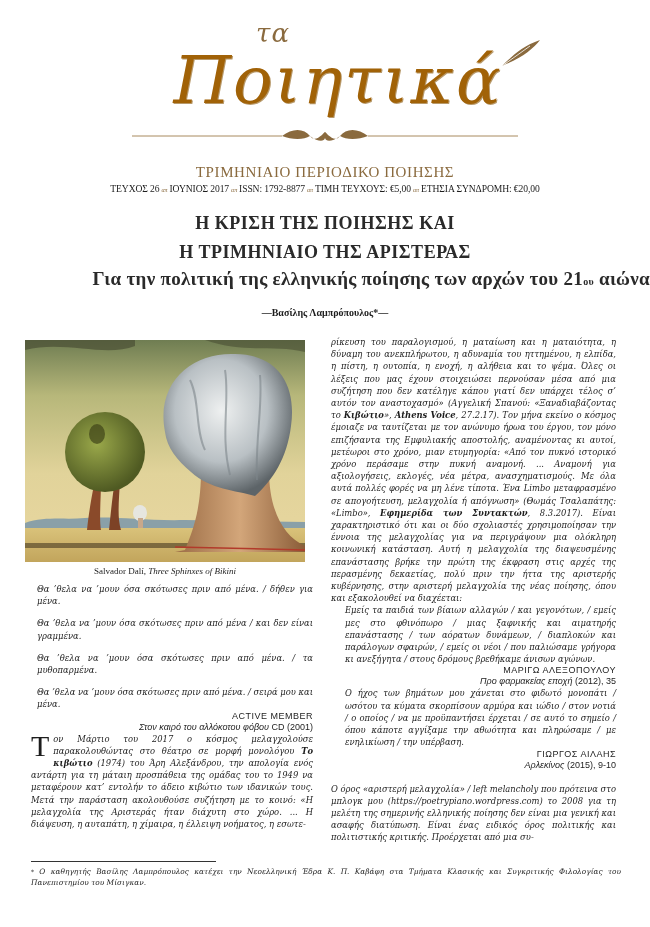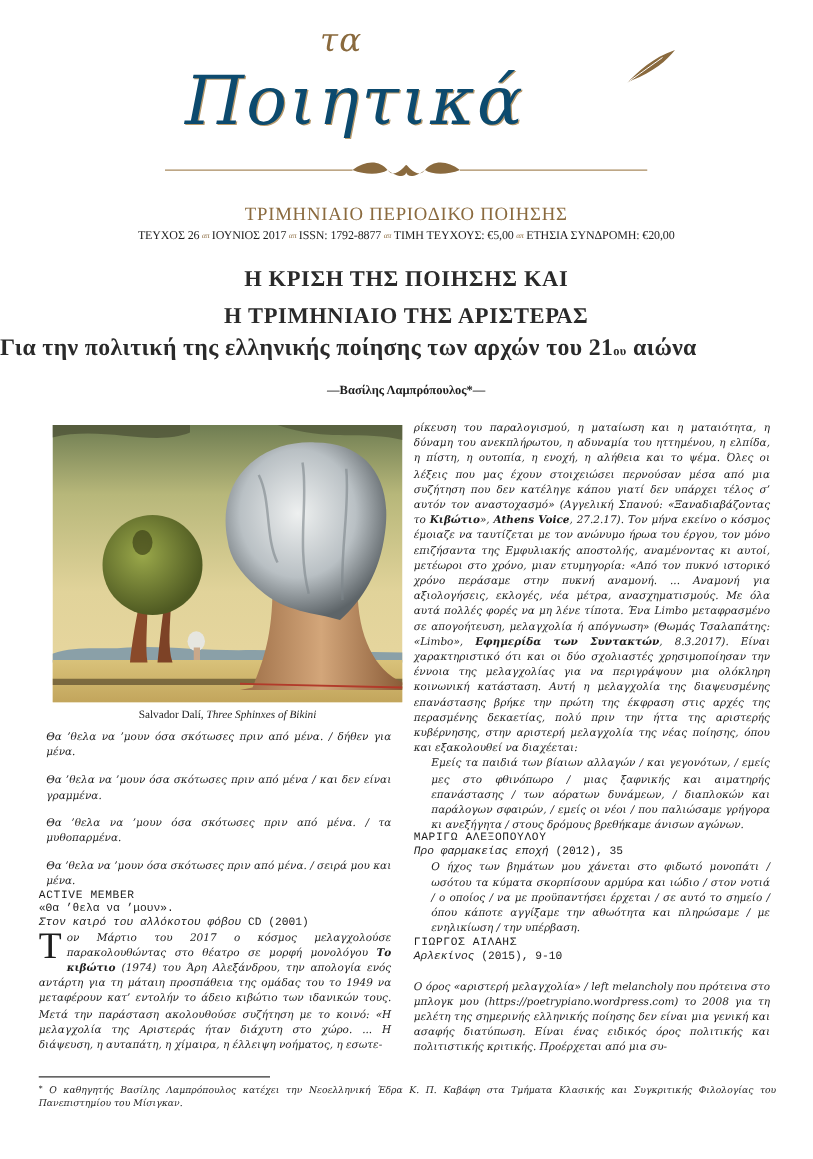--- a/index.html
+++ b/index.html
@@ -1,44 +1,44 @@
 <!DOCTYPE html>
 <html><head>
 <meta charset="utf-8">
 <style>
   * { box-sizing: border-box; margin: 0; padding: 0; }
   html, body { width: 650px; height: 927px; background: #ffffff; overflow: hidden; }
   body { position: relative; font-family: "DejaVu Serif", serif; color: #1d1d1d; }
 
   .masthead { position: absolute; left: 0; top: 0; width: 650px; height: 205px; }
   .logo-small { position: absolute; left: 256px; top: 18px; font-family: "DejaVu Serif", serif; font-style: italic; font-size: 26px; color: #8a6a3e; letter-spacing: 1px; }
-  .logo-main { position: absolute; left: 148px; top: 36px; width: 380px; font-family: "DejaVu Serif", serif; font-style: italic; font-size: 54px; line-height: 90px; color: #0c4a6e; letter-spacing: 2px; text-shadow: 1px 1px 0 #b89a6c; }
+  .logo-main { position: absolute; left: 148px; top: 36px; width: 380px; text-align: center; font-family: "DejaVu Serif", serif; font-style: italic; font-size: 66px; line-height: 90px; color: #a16207; letter-spacing: 2px; text-shadow: 1px 1px 0 #b89a6c; }
   .quill { position: absolute; left: 500px; top: 38px; width: 42px; height: 30px; }
   .ornament { position: absolute; left: 132px; top: 126px; width: 386px; height: 20px; }
   .subtitle-mag { position: absolute; left: 0; top: 164px; width: 650px; text-align: center; font-family: "Liberation Serif", serif; font-size: 15px; color: #8a6a3e; letter-spacing: 0.6px; }
   .issue-line { position: absolute; left: 0; top: 183px; width: 650px; text-align: center; font-family: "Liberation Serif", serif; font-size: 9.6px; color: #1d1d1d; letter-spacing: -0.1px; white-space: nowrap; }
   .issue-line .sep { font-size: 6px; color: #8a6a3e; font-style: italic; padding: 0 2px; vertical-align: middle; }
 
   .title { position: absolute; left: 0; top: 209px; width: 650px; text-align: center; font-family: "Liberation Serif", serif; font-size: 18px; line-height: 29px; color: #2a2a2a; letter-spacing: 0.5px; }
-  .subtitle { position: absolute; left: 0; top: 268px; width: 650px; text-align: left; font-family: "Liberation Serif", serif; font-size: 19px; color: #2a2a2a; letter-spacing: 0.3px; }
+  .subtitle { position: absolute; left: 0; top: 268px; width: 650px; text-align: right; font-family: "Liberation Serif", serif; font-size: 19px; color: #2a2a2a; letter-spacing: 0.3px; }
   .subtitle sup { font-size: 10px; vertical-align: baseline; }
   .byline { position: absolute; left: 0; top: 307px; width: 650px; text-align: center; font-family: "Liberation Serif", serif; font-size: 10px; font-weight: bold; color: #1d1d1d; }
 
-  .figure { position: absolute; left: 42px; top: 340px; width: 280px; }
+  .figure { position: absolute; left: 25px; top: 340px; width: 280px; }
   .painting { width: 280px; height: 222px; display: block; }
   .caption { margin-top: 4px; text-align: center; font-family: "Liberation Serif", serif; font-size: 9px; color: #1d1d1d; }
   .caption i { font-style: italic; }
 
   .col { position: absolute; font-family: "DejaVu Serif", serif; font-size: 8.4px; line-height: 12.2px; color: #1d1d1d; text-align: justify; }
   .col p { margin: 0; }
   .left-col { left: 31px; top: 583px; width: 282px; }
   .right-col { left: 331px; top: 336px; width: 285px; }
   .it { font-style: italic; }
   .verse-left p { font-style: italic; margin-bottom: 10px; padding-left: 6px; }
-  .attr { text-align: left; font-family: Liberation Mono, monospace; font-size: 9px; line-height: 11px; }
+  .attr { text-align: right; font-family: Liberation Sans, sans-serif; font-size: 9px; line-height: 11px; }
   .attr .name { letter-spacing: 0.5px; }
   .attr .work { font-style: italic; }
   .dropcap-para { margin-top: 19px; }
   .dropcap { float: left; font-family: "Liberation Serif", serif; font-size: 30px; line-height: 24px; margin: 1px 4px 0 0; color: #1d1d1d; }
   .verse-right { padding-left: 14px; font-style: italic; margin-top: 10px; }
   .rule { position: absolute; left: 31px; top: 861px; width: 185px; height: 1px; background: #333; }
   .footnote { position: absolute; left: 31px; top: 867px; width: 590px; font-family: "DejaVu Serif", serif; font-size: 7.4px; line-height: 10.5px; color: #1d1d1d; text-align: justify; }
   .footnote .star { font-size: 6px; vertical-align: top; }
 </style>
 </head>
@@ -119,21 +119,20 @@
 
 <section class="col left-col">
   <div class="verse-left">
     <p>Θα ’θελα να ’μουν όσα σκότωσες πριν από μένα. / δήθεν για μένα.</p>
     <p>Θα ’θελα να ’μουν όσα σκότωσες πριν από μένα / και δεν είναι γραμμένα.</p>
     <p>Θα ’θελα να ’μουν όσα σκότωσες πριν από μένα. / τα μυθοπαρμένα.</p>
     <p style="margin-bottom:0">Θα ’θελα να ’μουν όσα σκότωσες πριν από μένα. / σειρά μου και μένα.</p>
   </div>
   <div class="attr">
     <div class="name">ACTIVE MEMBER</div>
-    <div>«Θα ’θελα να ’μουν».</div>
     <div><span class="work">Στον καιρό του αλλόκοτου φόβου</span><span> CD (2001)</span></div>
   </div>
   <p class="dropcap-para"><span class="dropcap">Τ</span><span class="it">ον Μάρτιο του 2017 ο κόσμος μελαγχολούσε παρακολουθώντας στο θέατρο σε μορφή μονολόγου </span><span class="it" style="font-weight:bold">Το κιβώτιο</span><span class="it"> (1974) του Άρη Αλεξάνδρου, την απολογία ενός αντάρτη για τη μάταιη προσπάθεια της ομάδας του το 1949 να μεταφέρουν κατ’ εντολήν το άδειο κιβώτιο των ιδανικών τους. Μετά την παράσταση ακολουθούσε συζήτηση με το κοινό: «Η μελαγχολία της Αριστεράς ήταν διάχυτη στο χώρο. ... Η διάψευση, η αυταπάτη, η χίμαιρα, η έλλειψη νοήματος, η εσωτε-</span></p>
 </section>
 
 <section class="col right-col">
   <p class="it"><span>ρίκευση του παραλογισμού, η ματαίωση και η ματαιότητα, η δύναμη του ανεκπλήρωτου, η αδυναμία του ηττημένου, η ελπίδα, η πίστη, η ουτοπία, η ενοχή, η αλήθεια και το ψέμα. Όλες οι λέξεις που μας έχουν στοιχειώσει περνούσαν μέσα από μια συζήτηση που δεν κατέληγε κάπου γιατί δεν υπάρχει τέλος σ’ αυτόν τον αναστοχασμό» (Αγγελική Σπανού: «Ξαναδιαβάζοντας το </span><b>Κιβώτιο</b><span>», </span><b>Athens Voice</b><span>, 27.2.17). Τον μήνα εκείνο ο κόσμος έμοιαζε να ταυτίζεται με τον ανώνυμο ήρωα του έργου, τον μόνο επιζήσαντα της Εμφυλιακής αποστολής, αναμένοντας κι αυτοί, μετέωροι στο χρόνο, μιαν ετυμηγορία: «Από τον πυκνό ιστορικό χρόνο περάσαμε στην πυκνή αναμονή. ... Αναμονή για αξιολογήσεις, εκλογές, νέα μέτρα, ανασχηματισμούς. Με όλα αυτά πολλές φορές να μη λένε τίποτα. Ένα Limbo μεταφρασμένο σε απογοήτευση, μελαγχολία ή απόγνωση» (Θωμάς Τσαλαπάτης: «Limbo», </span><b>Εφημερίδα των Συντακτών</b><span>, 8.3.2017). Είναι χαρακτηριστικό ότι και οι δύο σχολιαστές χρησιμοποίησαν την έννοια της μελαγχολίας για να περιγράψουν μια ολόκληρη κοινωνική κατάσταση. Αυτή η μελαγχολία της διαψευσμένης επανάστασης βρήκε την πρώτη της έκφραση στις αρχές της περασμένης δεκαετίας, πολύ πριν την ήττα της αριστερής κυβέρνησης, στην αριστερή μελαγχολία της νέας ποίησης, όπου και εξακολουθεί να διαχέεται:</span></p>
 
   <p class="verse-right">Εμείς τα παιδιά των βίαιων αλλαγών / και γεγονότων, / εμείς μες στο φθινόπωρο / μιας ξαφνικής και αιματηρής επανάστασης / των αόρατων δυνάμεων, / διαπλοκών και παράλογων σφαιρών, / εμείς οι νέοι / που παλιώσαμε γρήγορα κι ανεξήγητα / στους δρόμους βρεθήκαμε άνισων αγώνων.</p>
   <div class="attr">

